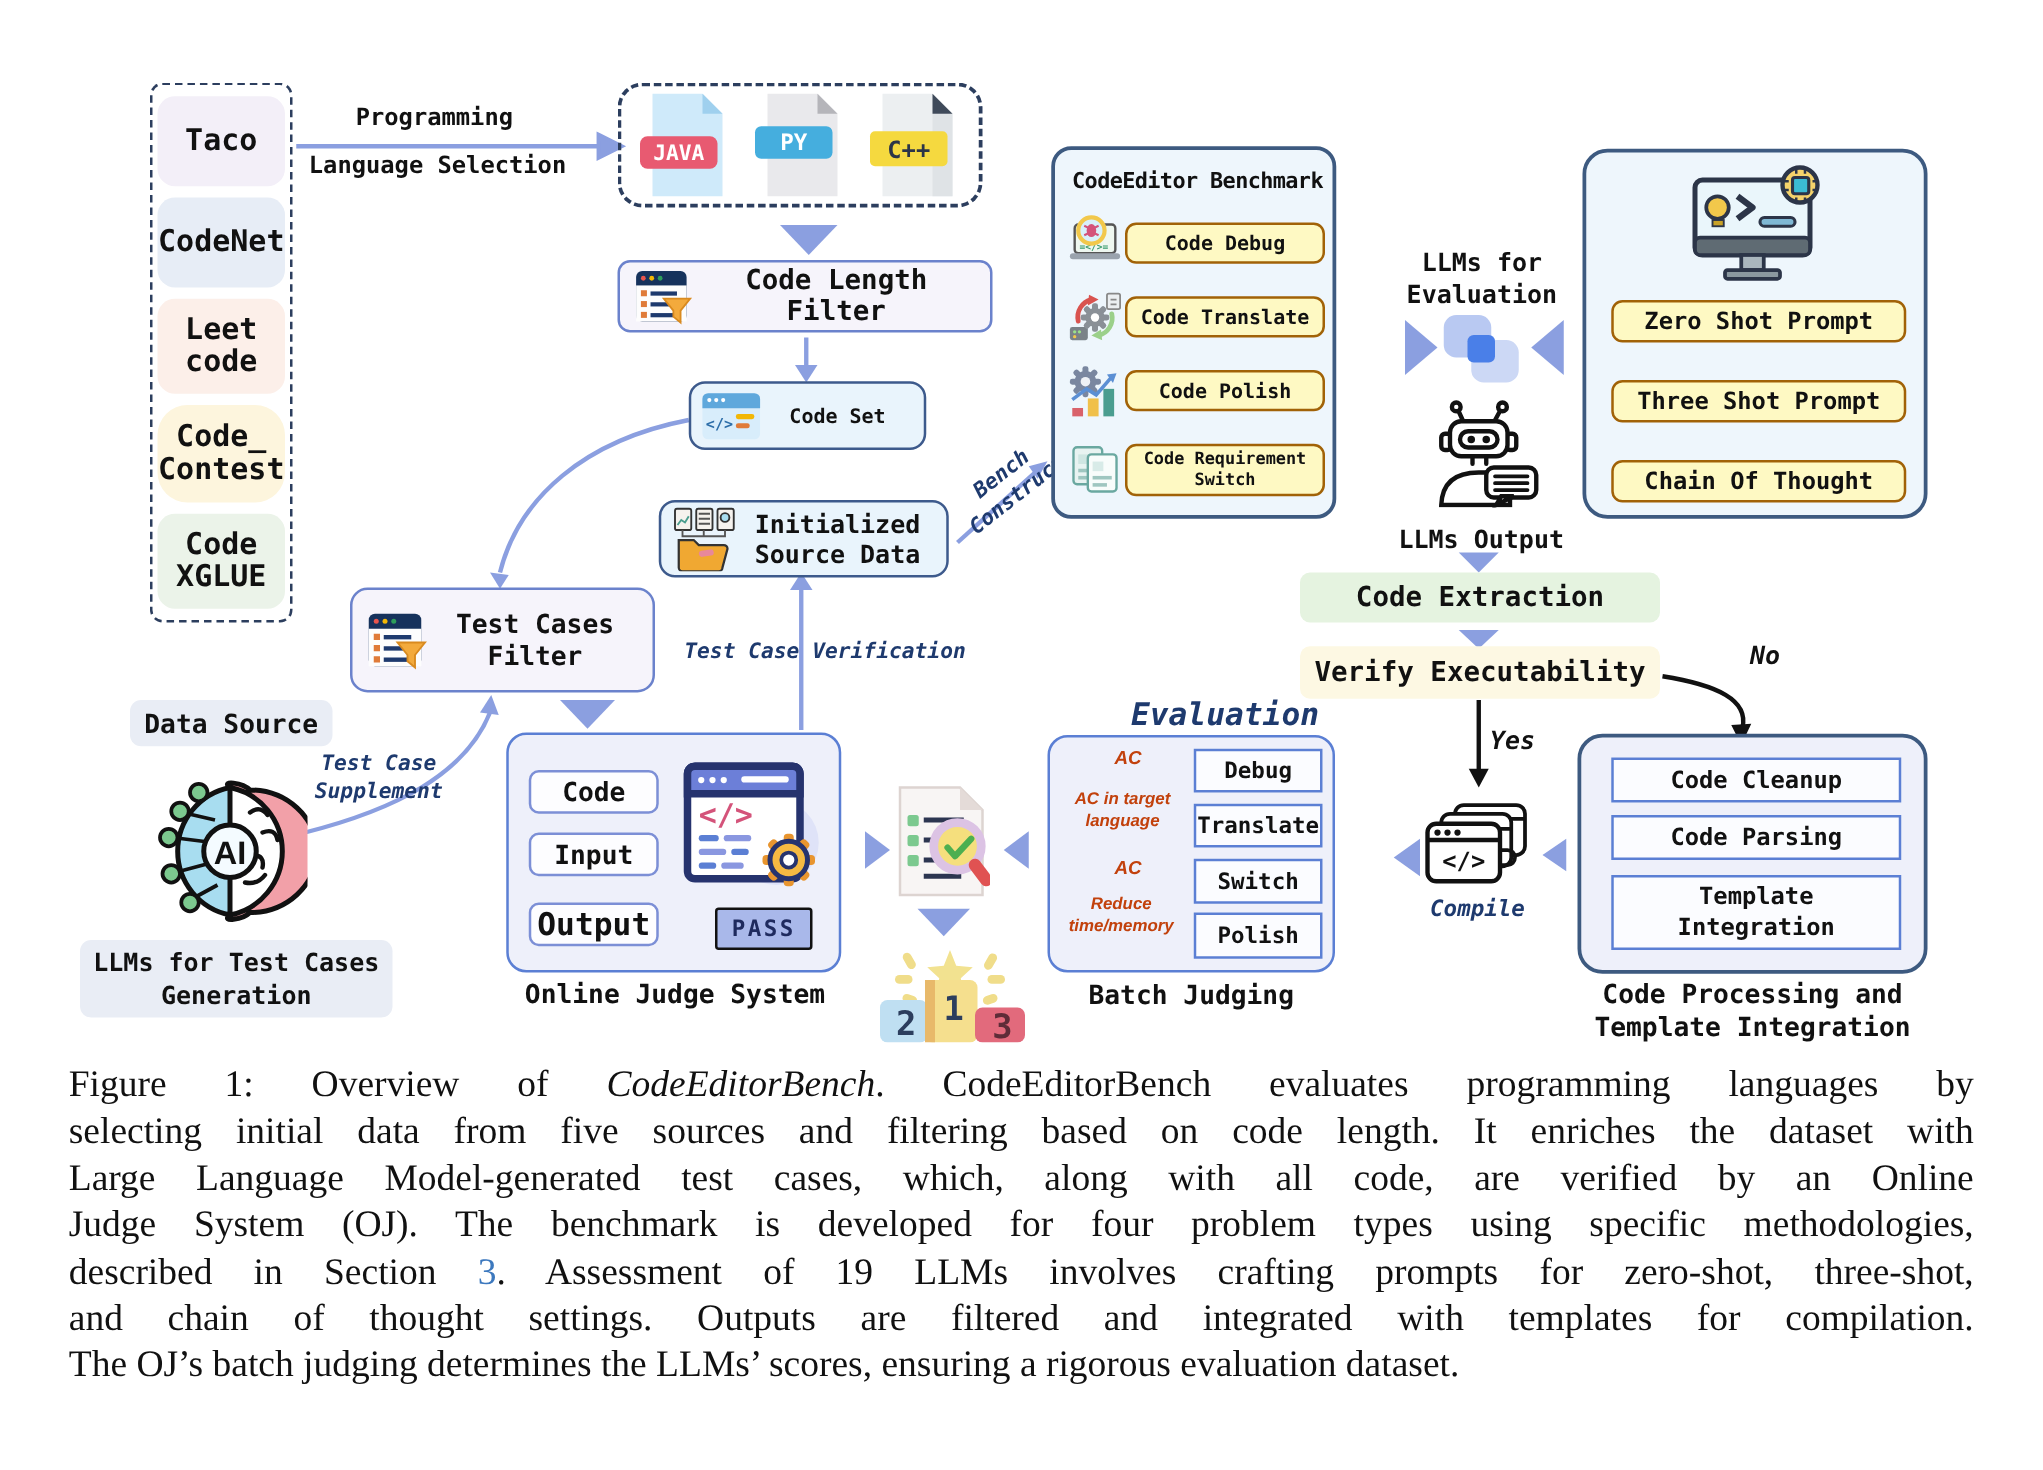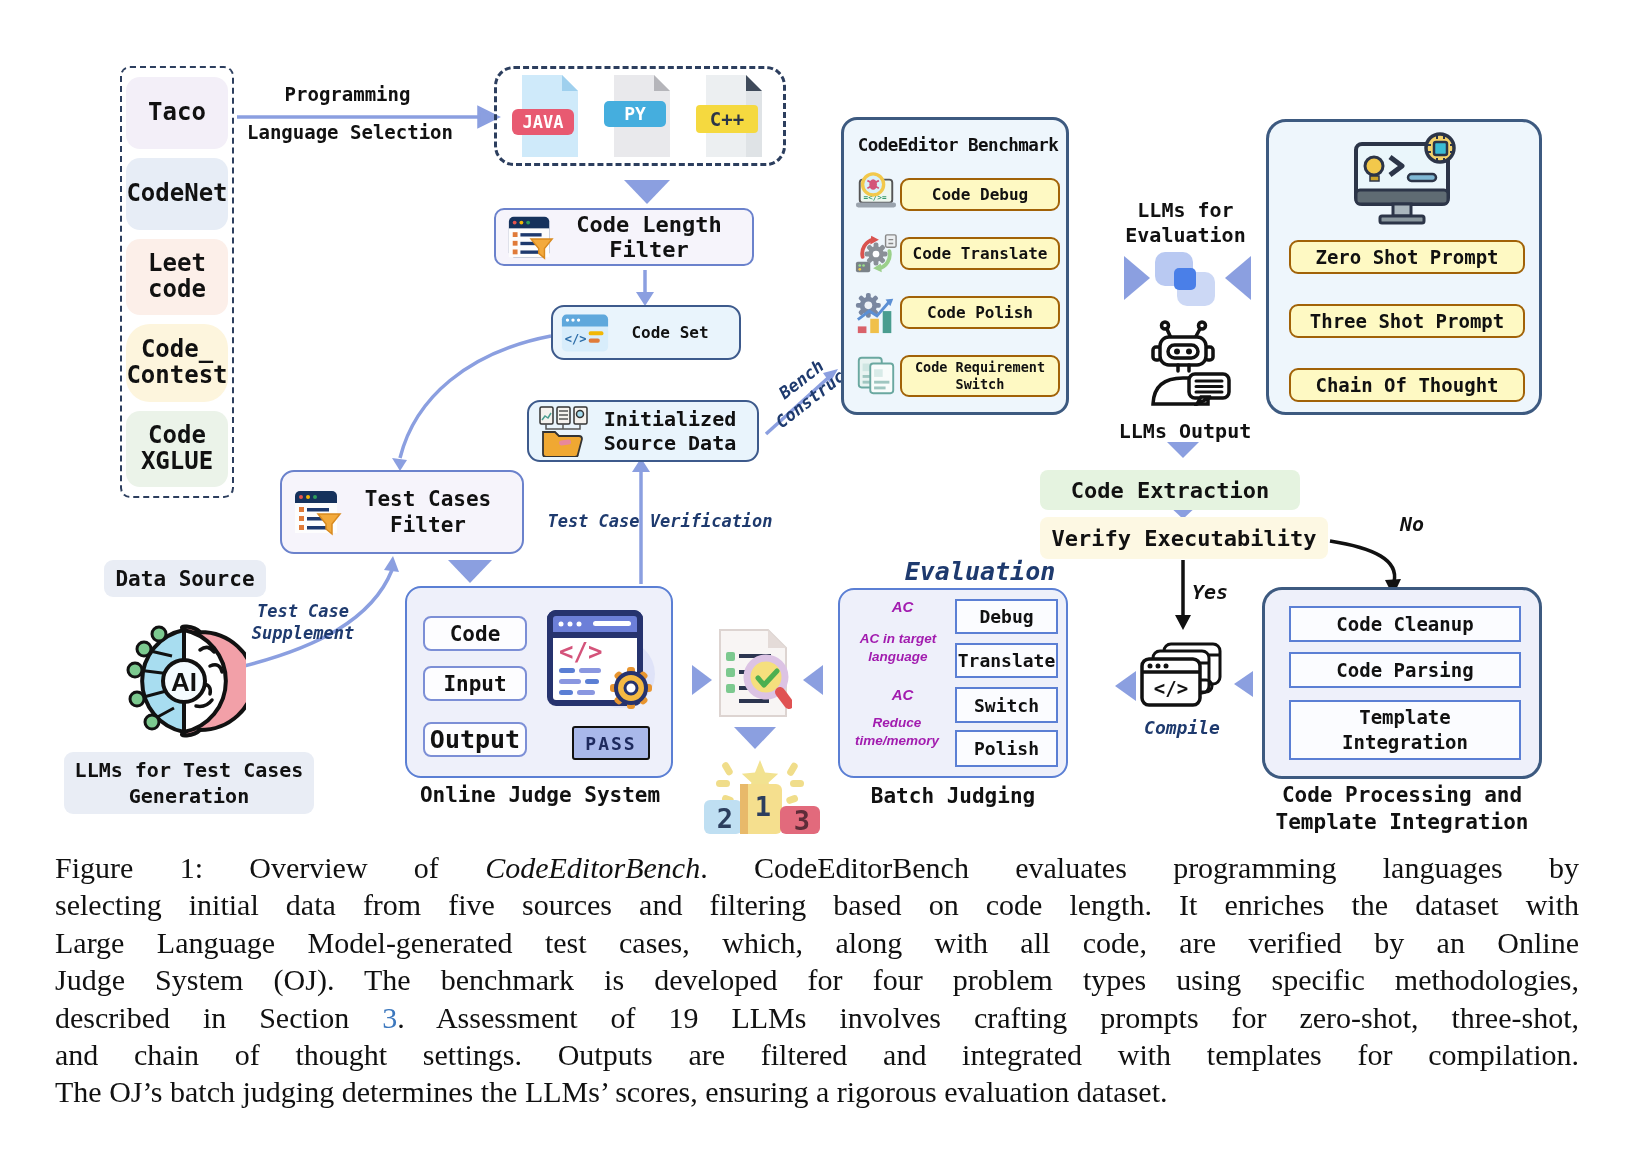--- a/index.html
+++ b/index.html
@@ -27,21 +27,21 @@
   .big-panel { background:#eef6fc; border:3px solid #3d5a80; border-radius:16px; box-sizing:border-box; }
   .soft-panel { background:#eef0fa; border:2.5px solid #5b7fd4; border-radius:16px; box-sizing:border-box; }
 
   .ybtn { background:#fef9c3; border:2px solid #a16207; border-radius:9px; box-sizing:border-box; }
   .wbtn { background:#fbfcff; border:2px solid #5b7fd4; border-radius:0; box-sizing:border-box; }
   .slot { background:#fdfdff; border:2px solid #7c8fd6; border-radius:8px; box-sizing:border-box; }
 
   .green-pill { background:#e5f3e0; border-radius:8px; }
   .cream-pill { background:#fdf8e3; border-radius:8px; }
 
-  .crit { font-family:"Liberation Sans", sans-serif; font-weight:bold; font-style:italic; color:#a21caf; }
+  .crit { font-family:"Liberation Sans", sans-serif; font-weight:bold; font-style:italic; color:#c2410c; }
 
   #caption { font-family:"Liberation Serif", serif; font-size:30px; line-height:37.4px; color:#111; }
   #caption .cap-line.j { text-align:justify; text-align-last:justify; }
   #caption .i { font-style:italic; }
   #caption .link { color:#3c78be; }
 
   svg { display:block; }
   #arrows { position:absolute; left:0; top:0; z-index:1; pointer-events:none; }
   .node { z-index:2; }
 </style>
@@ -135,21 +135,21 @@
     </svg>
     <svg width="76" height="86" viewBox="0 0 76 86">
       <path d="M12,2 h40 l16,16 v66 h-56 z" fill="#eceff1"></path>
       <rect x="52" y="18" width="16" height="66" fill="#dfe3e6"></rect>
       <path d="M52,2 l16,16 h-16 z" fill="#3f4a5a"></path>
       <rect x="2" y="32" width="62" height="28" rx="4" fill="#f5d93f"></rect>
       <text x="33" y="53" text-anchor="middle" font-size="19" font-weight="bold" fill="#2c3548" font-family="DejaVu Sans Mono, monospace">C++</text>
     </svg>
   </div>
 
-  <div class="abs node soft-box lav" style="left:494px; top:208px; width:260px; height:58px; padding:0 10px;">
+  <div class="abs node soft-box lav" style="left:494px; top:208px; width:300px; height:58px; padding:0 10px;">
     <svg width="50" height="50" viewBox="0 0 52 52">
       <rect x="3" y="5" width="42" height="42" rx="5" fill="#16325c"></rect>
       <rect x="3" y="17" width="42" height="30" fill="#fdfdfd"></rect>
       <circle cx="9" cy="11" r="2" fill="#e8554d"></circle>
         <circle cx="16" cy="11" r="2" fill="#f2b705"></circle>
         <circle cx="23" cy="11" r="2" fill="#2e9e5b"></circle>
       <rect x="7" y="21" width="5" height="5" fill="#e07b39"></rect>
         <rect x="7" y="30" width="5" height="5" fill="#e07b39"></rect>
         <rect x="7" y="39" width="5" height="5" fill="#e07b39"></rect>
       <rect x="15" y="22" width="22" height="3.5" fill="#1e3a6e"></rect>
@@ -417,21 +417,21 @@
       <rect x="28" y="84" width="44" height="7" rx="2" fill="#8b989f" stroke="#2c3548" stroke-width="3"></rect>
       <circle cx="88" cy="16" r="14" fill="#f5d36b" stroke="#2c3548" stroke-width="3.5"></circle>
       <rect x="82" y="10" width="13" height="13" rx="2" fill="#3bbcd4" stroke="#2c3548" stroke-width="2.5"></rect>
       <path d="M85,7 v-3 M92,7 v-3 M85,26 v3 M92,26 v3 M79,13 h-3 M79,20 h-3 M98,13 h3 M98,20 h3" stroke="#2c3548" stroke-width="2"></path>
     </svg>
     <div class="abs ybtn mono-b ctr" style="left:20px; top:118px; width:236px; height:34px; font-size:19px;">Zero Shot Prompt</div>
     <div class="abs ybtn mono-b ctr" style="left:20px; top:182px; width:236px; height:34px; font-size:19px;">Three Shot Prompt</div>
     <div class="abs ybtn mono-b ctr" style="left:20px; top:246px; width:236px; height:34px; font-size:19px;">Chain Of Thought</div>
   </div>
 
-  <div class="abs node green-pill mono-b ctr" style="left:1040px; top:458px; width:260px; height:40px; font-size:22px;margin-top:12px;">Code Extraction</div>
+  <div class="abs node green-pill mono-b ctr" style="left:1040px; top:458px; width:288px; height:40px; font-size:22px;">Code Extraction</div>
   <div class="abs node cream-pill mono-b ctr" style="left:1040px; top:517px; width:288px; height:42px; font-size:22px;">Verify Executability</div>
   <div class="abs node mono-b" style="left:1192px; top:580px; width:60px; height:28px; font-size:20px; font-style:italic;">Yes</div>
   <div class="abs node mono-b" style="left:1400px; top:512px; width:56px; height:28px; font-size:20px; font-style:italic;">No</div>
 
   <div class="abs node navy-i ctr" style="left:880px; top:556px; width:200px; height:30px; font-size:25px;">Evaluation</div>
   <div class="abs node soft-panel" style="left:838px; top:588px; width:230px; height:190px;">
     <div class="abs crit ctr" style="left:15px; top:6px; width:95px; height:20px; font-size:15px;">AC</div>
     <div class="abs crit ctr pre" style="left:6px; top:40px; width:104px; height:36px; font-size:13.5px; line-height:1.3;">AC in target
 language</div>
     <div class="abs crit ctr" style="left:15px; top:94px; width:95px; height:20px; font-size:15px;">AC</div>

